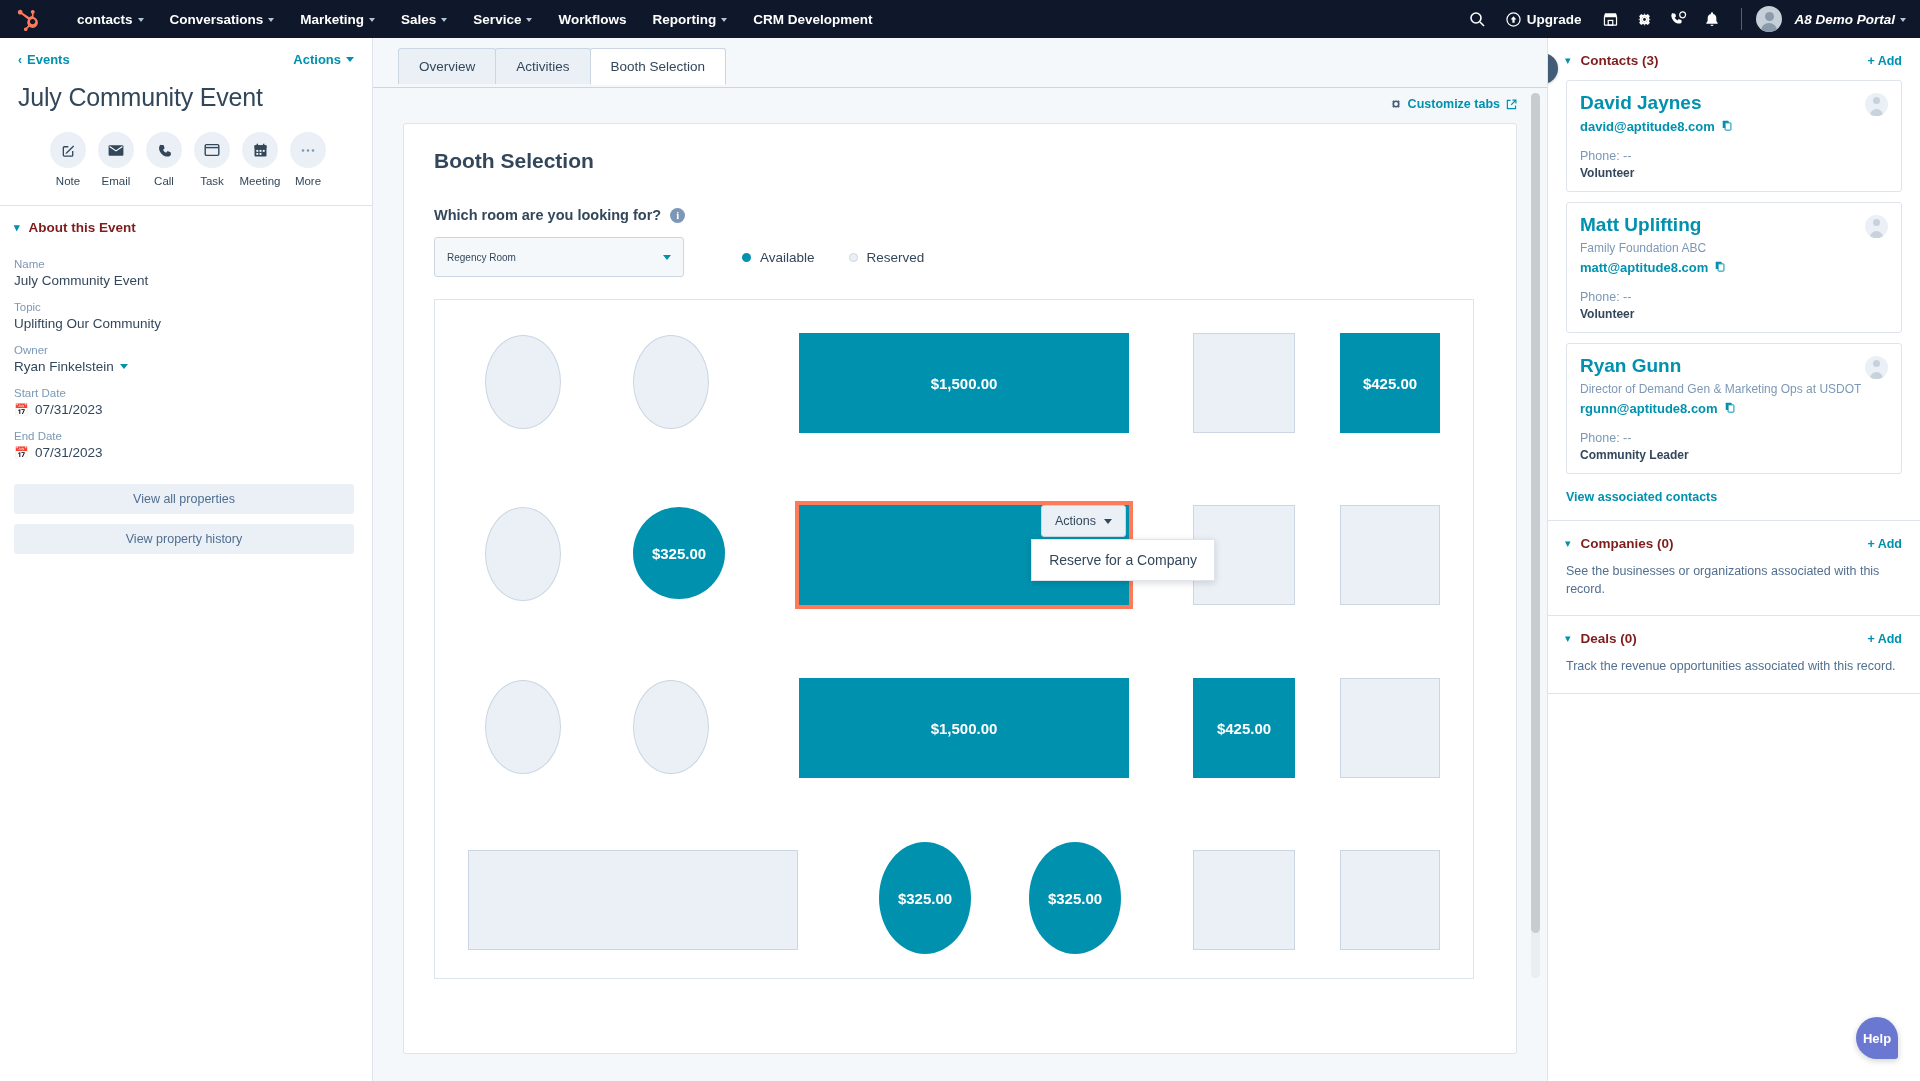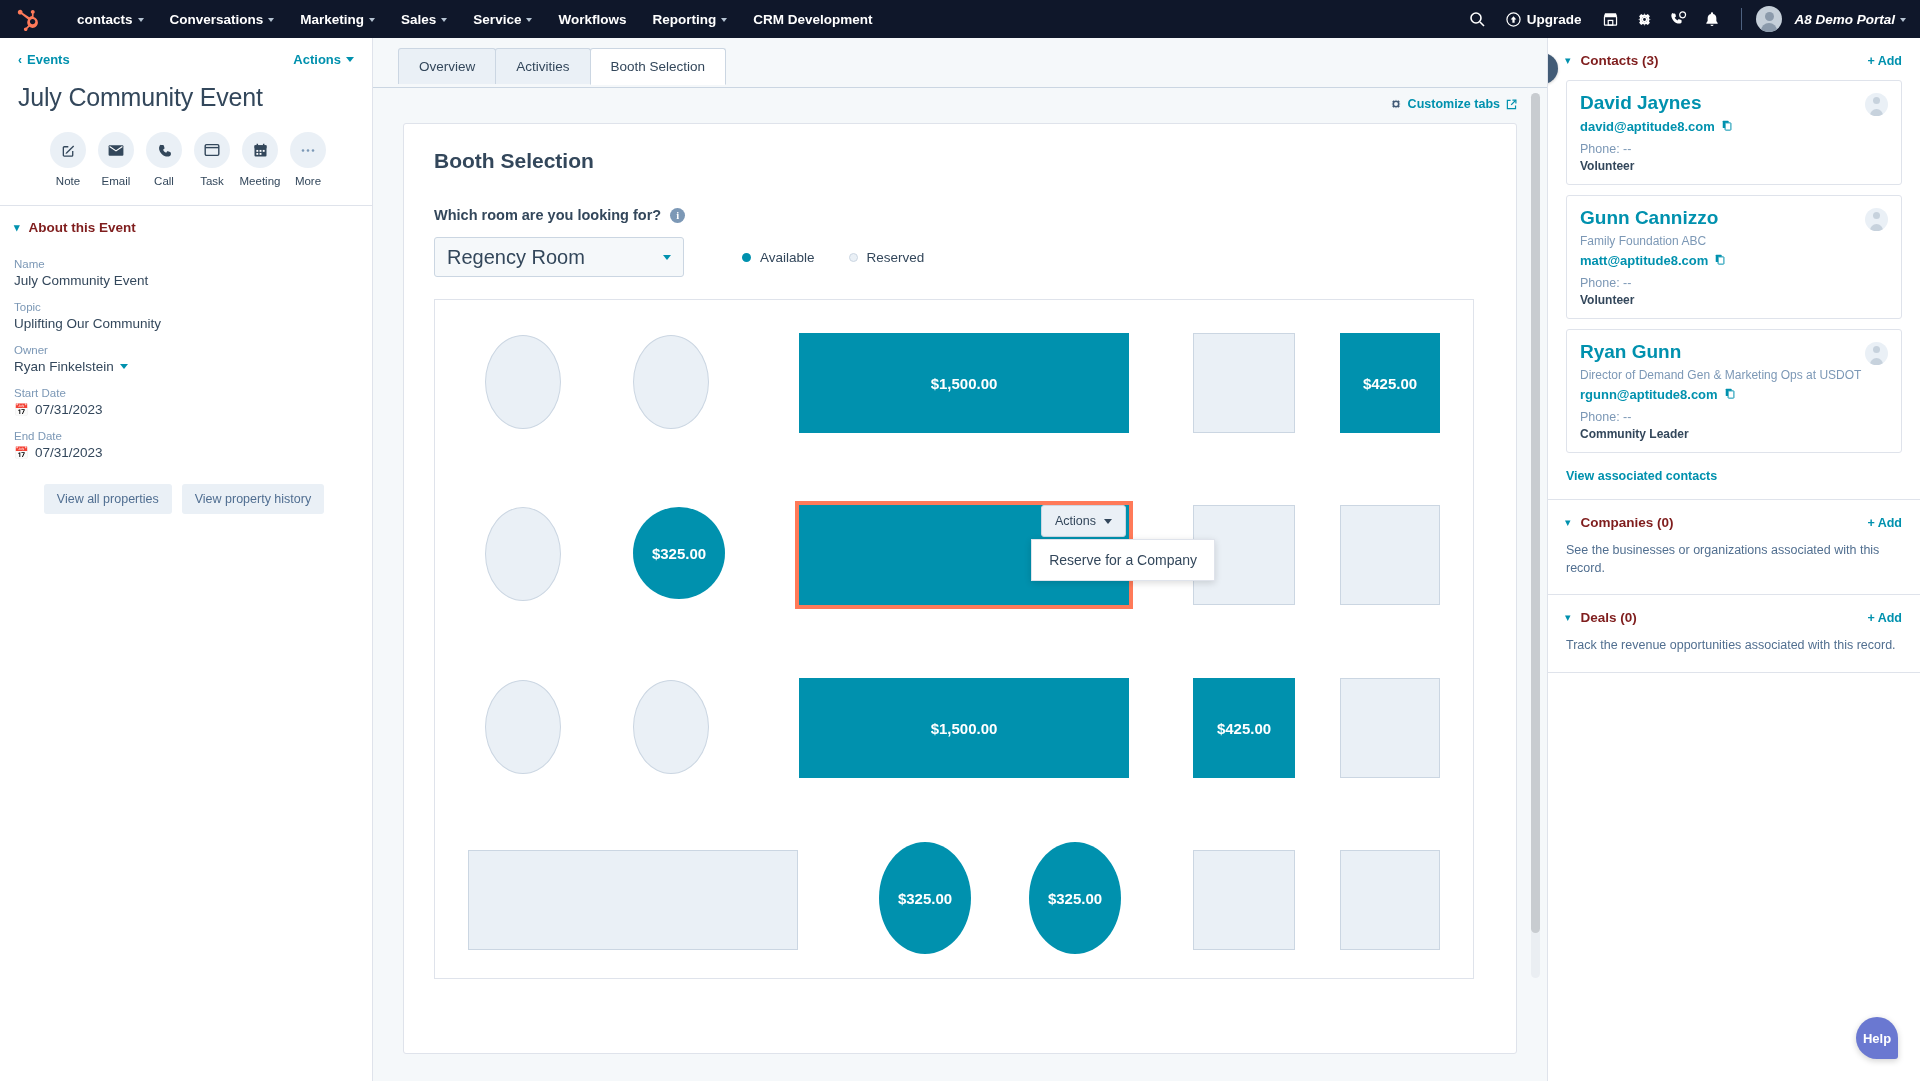--- a/index.html
+++ b/index.html
@@ -81,21 +81,21 @@
     font-size: 13.5px; font-weight: 700; color: #33475b; cursor: pointer;
   }
   .chev-teal { color: #0091ae; font-size: 11px; }
 
   .props { padding: 0 18px 0 14px; }
   .prop-label { font-size: 11.5px; color: #7c98b6; margin-top: 13px; }
   .prop-value { font-size: 13.5px; color: #33475b; margin-top: 3px; display:flex; align-items:center; gap:6px;}
   .prop-value.link-ish { cursor: pointer; }
   .cal-ico { color: #33475b; font-size: 12px; }
 
-  .prop-btns { display: flex; gap: 10px; justify-content: center; margin-top: 24px; }
+  .prop-btns { display: flex; gap: 10px; justify-content: center; margin-top: 24px; flex-direction: column; }
   .ghost-btn {
     background: #eaf0f6; color: #506e91; border: none; border-radius: 3px;
     font-size: 12.5px; padding: 8px 13px; cursor: pointer; font-family: inherit;
   }
 
   
   .mid-col {
     flex: 1 1 auto; position: relative; overflow: hidden; background: #f5f8fa;
   }
   .tabs-bar {
@@ -129,21 +129,21 @@
   .info-ico {
     width: 15px; height: 15px; border-radius: 50%; background: #7c98b6;
     color: #fff; font-size: 10.5px; font-weight: 700; display: flex;
     align-items: center; justify-content: center; font-family: "Liberation Serif", serif;
     cursor: pointer;
   }
   .select-row { display: flex; align-items: center; gap: 58px; margin-top: 14px; }
   .room-select {
     width: 250px; height: 40px; background: #f5f8fa; border: 1px solid #cbd6e2;
     border-radius: 3px; display: flex; align-items: center; justify-content: space-between;
-    padding: 0 12px; font-size: 20px; color: #33475b; cursor: pointer;
+    padding: 0 12px; font-size: 10px; color: #33475b; cursor: pointer;
   }
   .legend { display: flex; align-items: center; gap: 34px; }
   .legend-item { display: flex; align-items: center; gap: 9px; font-size: 13.5px; color: #33475b; }
   .dot-avail { width: 9px; height: 9px; border-radius: 50%; background: #0091ae; }
   .dot-res { width: 9px; height: 9px; border-radius: 50%; background: #eaf0f6; border: 1px solid #cbd6e2;}
 
   
   .map-wrap { position: relative; margin-top: 22px; }
   .map {
     position: relative; border: 1px solid #dfe3eb; background: #fff;
@@ -193,21 +193,21 @@
   }
   .rsec-title { font-size: 13.5px; font-weight: 700; color: #7f1d1d; margin-left: 10px; }
   .rsec-add { margin-left: auto; color: #0091ae; font-size: 12.5px; font-weight: 700; cursor: pointer; }
   .contact-card {
     border: 1px solid #dfe3eb; border-radius: 3px; margin: 0 18px 10px 18px;
     padding: 11px 13px; position: relative;
   }
   .c-name { color: #0091ae; font-size: 19px; font-weight: 700; cursor: pointer; }
   .c-company { color: #7c98b6; font-size: 12px; margin-top: 5px; }
   .c-email { color: #0091ae; font-size: 13px; font-weight: 700; margin-top: 5px; display: flex; align-items: center; gap: 7px; cursor: pointer;}
-  .c-phone { color: #7c98b6; font-size: 12.5px; margin-top: 8px; }
+  .c-phone { color: #7c98b6; font-size: 12.5px; margin-top: 15px; }
   .c-role { color: #33475b; font-size: 12px; font-weight: 700; margin-top: 3px; }
   .c-avatar {
     position: absolute; right: 13px; top: 12px; width: 23px; height: 23px;
     border-radius: 50%; background: #eaf0f6; display: flex; align-items: flex-end;
     justify-content: center; overflow: hidden;
   }
   .c-avatar .h { width:7px;height:7px;border-radius:50%;background:#c7d2dd;position:absolute;top:4px;}
   .c-avatar .b { width:13px;height:7px;border-radius:7px 7px 0 0;background:#c7d2dd;}
   .view-assoc { color: #0091ae; font-size: 12.5px; font-weight: 700; padding: 6px 18px 16px 18px; cursor: pointer; }
   .rsec-divider { height: 1px; background: #dfe3eb; }
@@ -568,21 +568,21 @@
       </div>
       <div class="c-phone">Phone: --</div>
       <div class="c-role">Volunteer</div>
     </div>
 
     <div class="contact-card">
       <div class="c-avatar">
           <div class="h"></div>
           <div class="b"></div>
         </div>
-      <div class="c-name">Gunn Cannizzo</div>
+      <div class="c-name">Matt Uplifting</div>
       <div class="c-company">Family Foundation ABC</div>
       <div class="c-email">
         <span>matt@aptitude8.com</span>
         <span class="copy-ico">
           <svg width="10" height="11" viewBox="0 0 11 12" fill="none" stroke="#0091ae" stroke-width="1.1">
             <rect x="0.8" y="0.8" width="6.4" height="8" rx="0.6" fill="#0091ae" stroke="none"></rect>
             <rect x="3.4" y="3.1" width="6.4" height="8" rx="0.6" fill="#fff"></rect>
           </svg>
         </span>
       </div>

